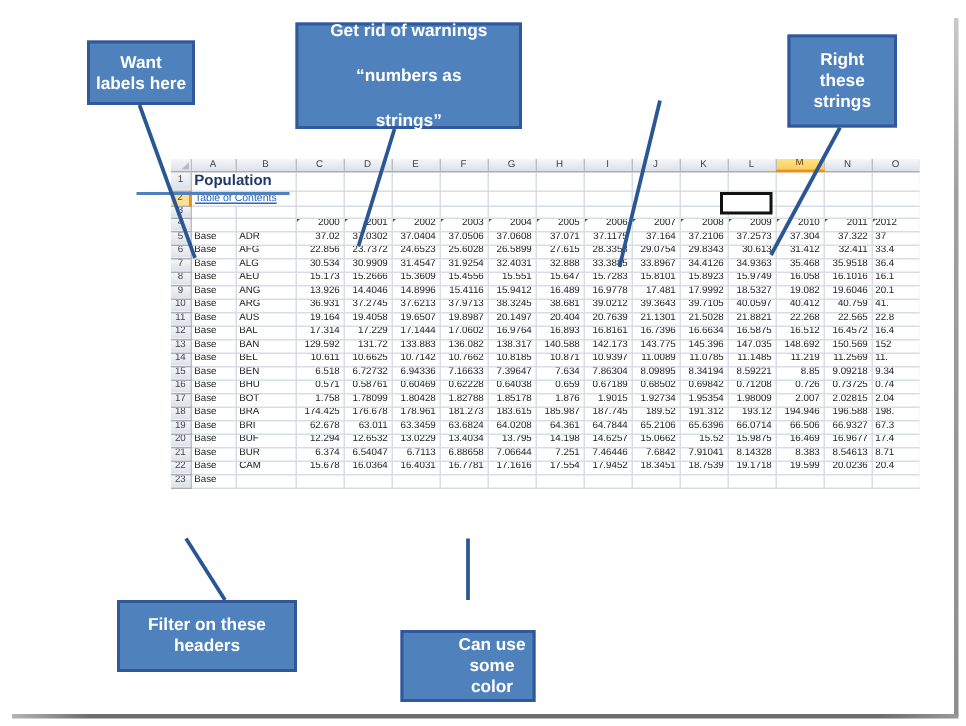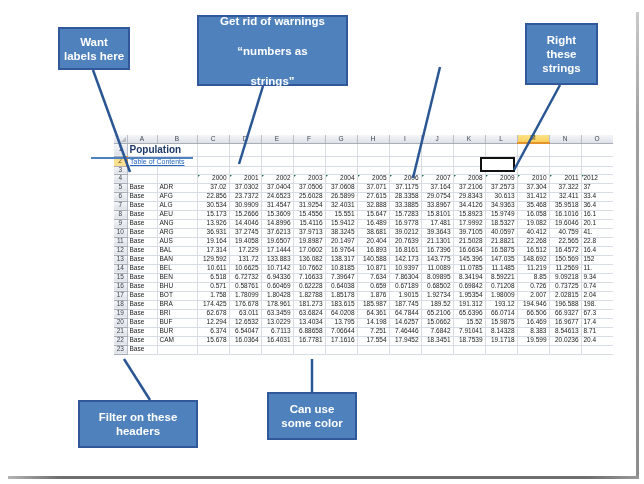--- a/index.html
+++ b/index.html
@@ -6,21 +6,21 @@
   #canvas{position:relative;width:644px;height:484px;background:#fff;overflow:hidden;
           font-family:"Liberation Sans",sans-serif;}
 
   
   .frame-right{position:absolute;left:636px;top:12px;width:3px;height:465px;
     background:linear-gradient(to bottom,#c9c9c9 0%,#a0a0a0 25%,#8d8d8d 100%);}
   .frame-bottom{position:absolute;left:8px;top:476px;width:631px;height:3px;
     background:linear-gradient(to right,#b5b5b5 0%,#6f6f6f 8%,#6f6f6f 92%,#9a9a9a 100%);}
 
   
-  #sheet{position:absolute;left:78px;top:135px;width:499px;height:238px;overflow:hidden;
+  #sheet{position:absolute;left:78px;top:106px;width:499px;height:238px;overflow:hidden;
          background:#fff;padding-left:36px;}
   #grid{border-collapse:collapse;table-layout:fixed;width:499px;}
   #grid td{padding:0 2px;font-size:6.5px;line-height:1;white-space:nowrap;overflow:hidden;
            border-right:1px solid #d8dde5;border-bottom:1px solid #d8dde5;color:#1a1a1a;}
   #grid td.hdr{background:linear-gradient(#f5f6f8,#dde1e8);color:#3e4450;text-align:center;
            border-right:1px solid #b9bdc5;border-bottom:1px solid #a9adb5;font-size:6.5px;}
   #grid td.hdr-selc{background:linear-gradient(#fee287,#fbd05c);border-bottom:2px solid #e3922c;color:#5a4a10;}
   #grid td.hdr-selr{background:#fbdf93;border-right:2px solid #e3922c;color:#6b4a10;}
   #grid td.num{text-align:right;}
   #grid td.txt{text-align:left;}
@@ -41,21 +41,21 @@
   
   .callout{position:absolute;background:#4f81bd;border:2px solid #31589a;
        display:flex;flex-direction:column;align-items:center;justify-content:center;
        color:#fff;font-weight:bold;text-align:center;box-sizing:border-box;}
   .callout .ln{font-size:11.5px;line-height:14px;}
   #co-want{left:58px;top:27px;width:72px;height:43px;}
   #co-warn{left:197px;top:15px;width:151px;height:71px;gap:16px;}
   #co-dec{left:405px;top:23px;width:83px;height:44px;}
   #co-align{left:525px;top:23px;width:73px;height:62px;}
   #co-filter{left:78px;top:400px;width:120px;height:48px;}
-  #co-color{left:267px;top:392px;width:90px;height:48px;}
+  #co-color{left:267px;top:420px;width:90px;height:48px;padding-left:32px;}
 
   #connectors{position:absolute;left:0;top:0;width:644px;height:484px;pointer-events:none;}
 </style>
 </head>
 <body>
 
 <div id="canvas">
 
   <div id="sheet">
     <table id="grid">

